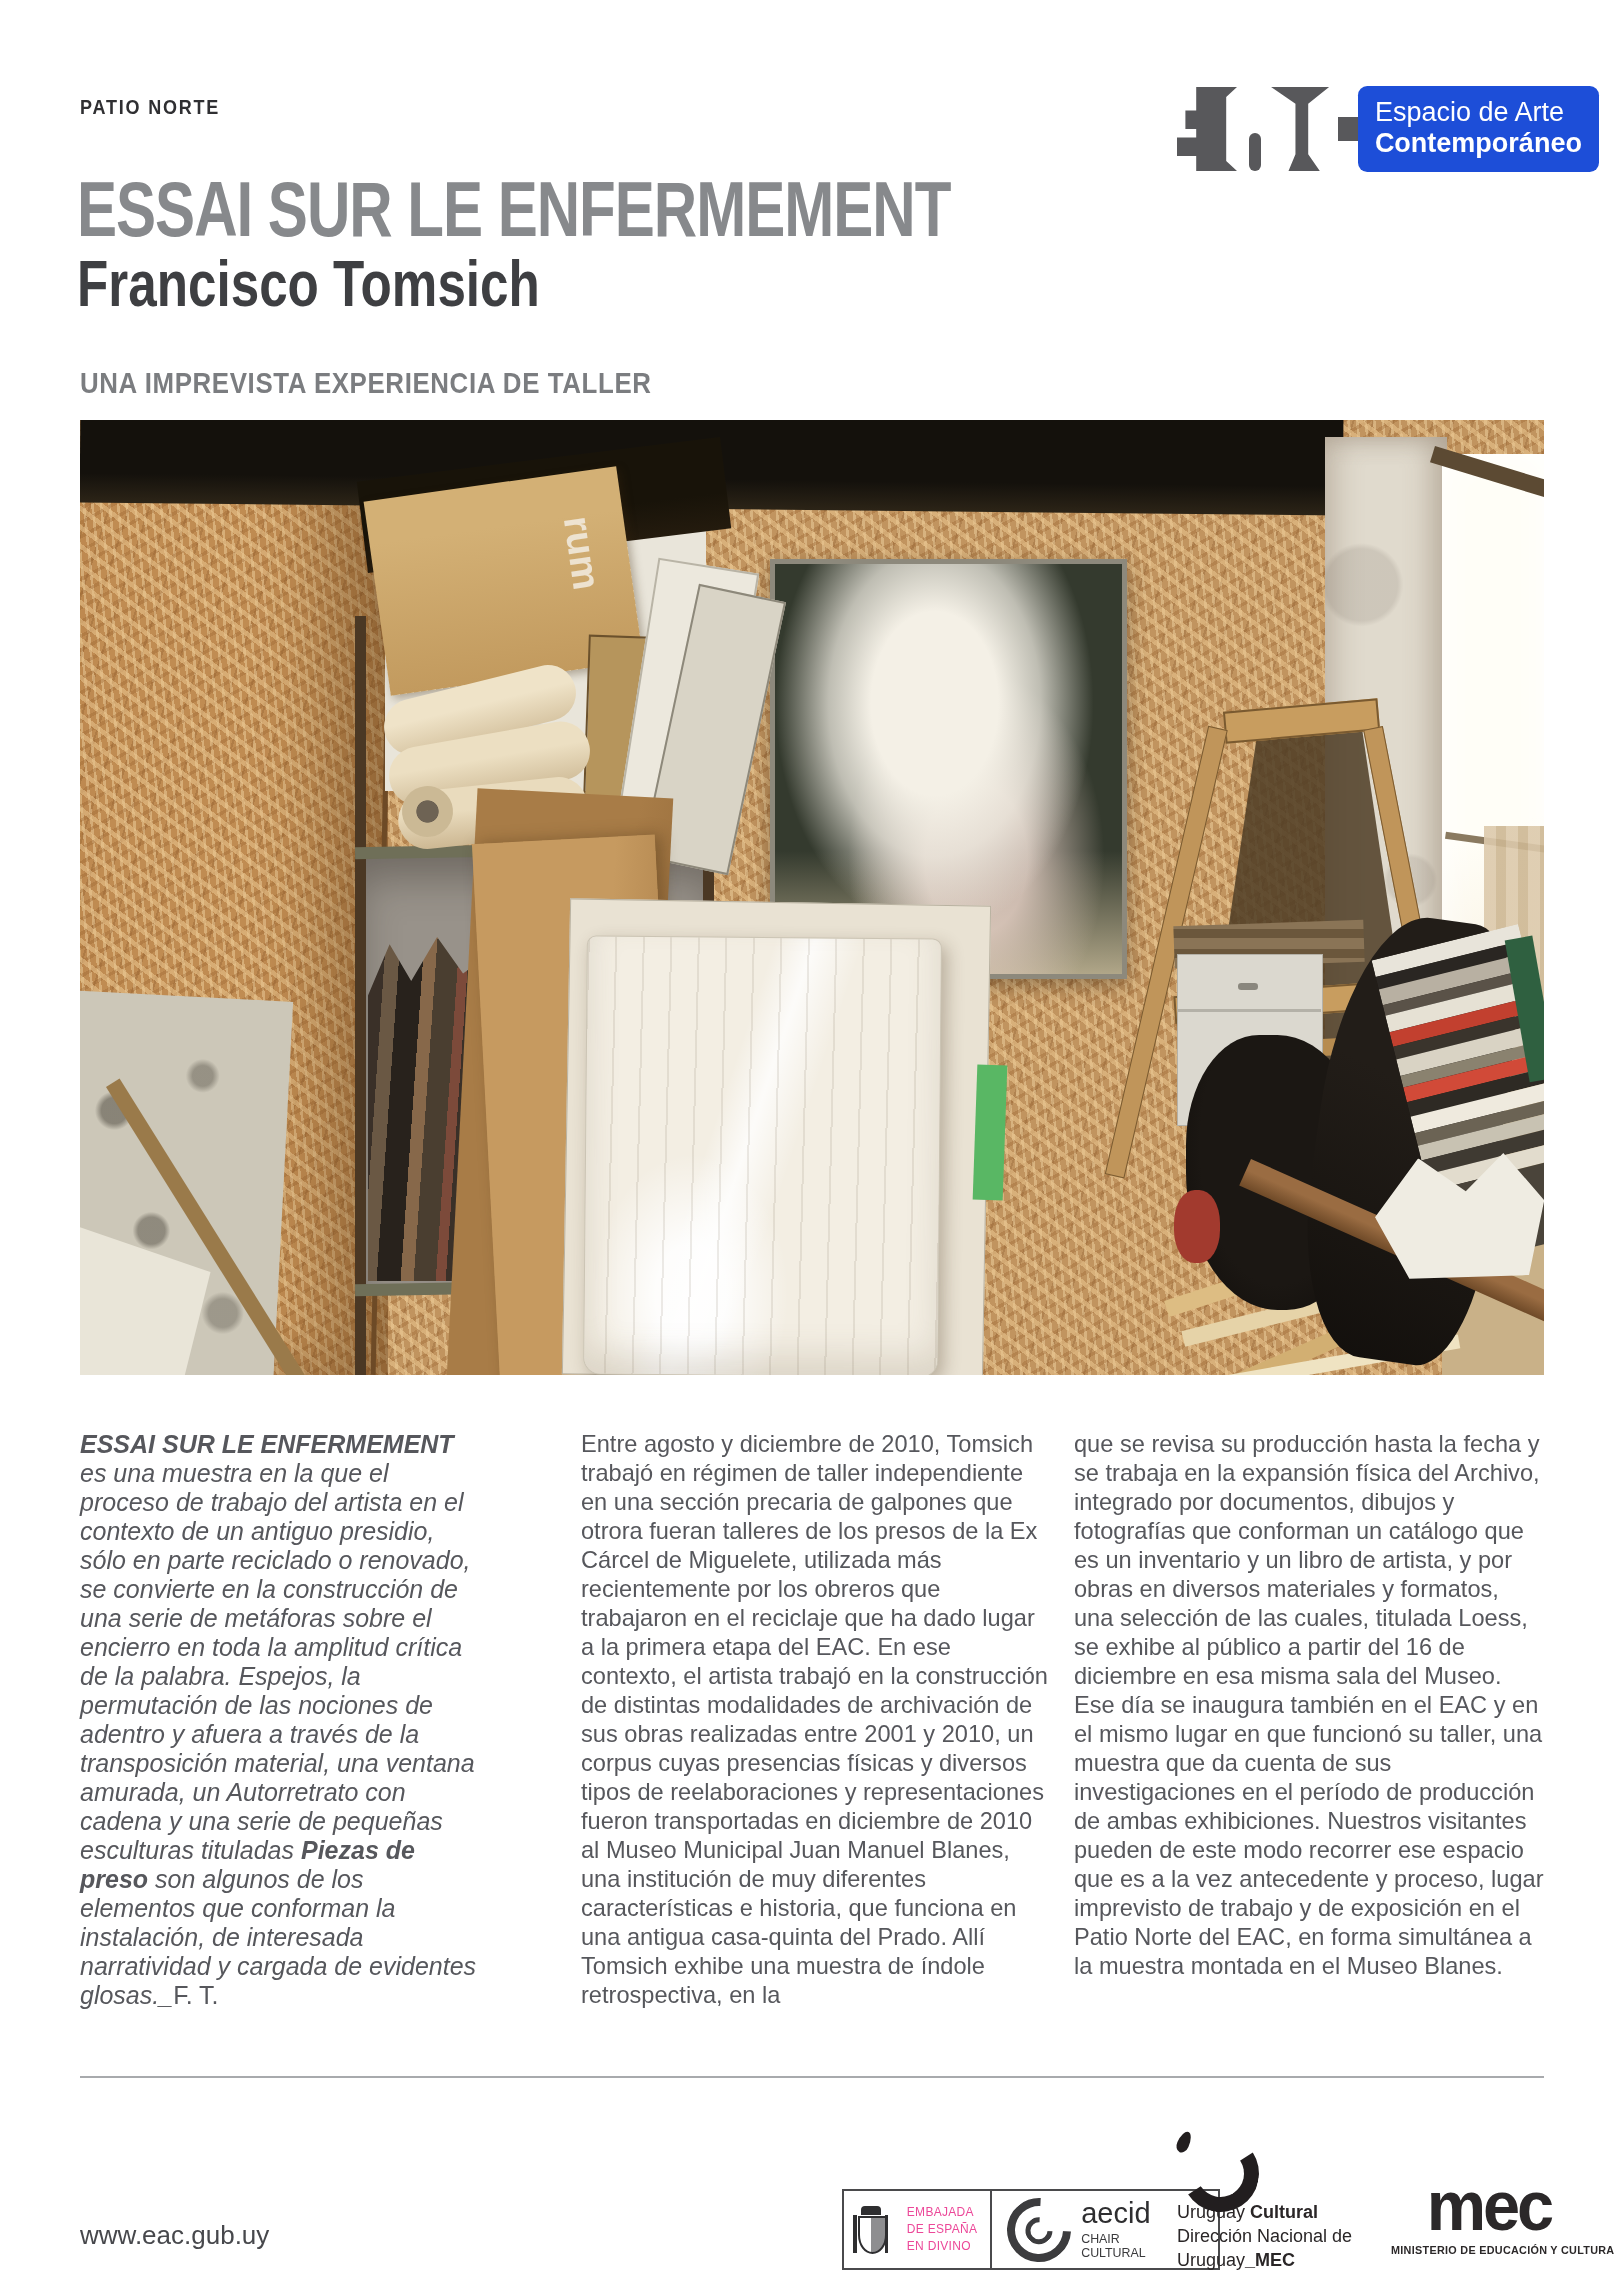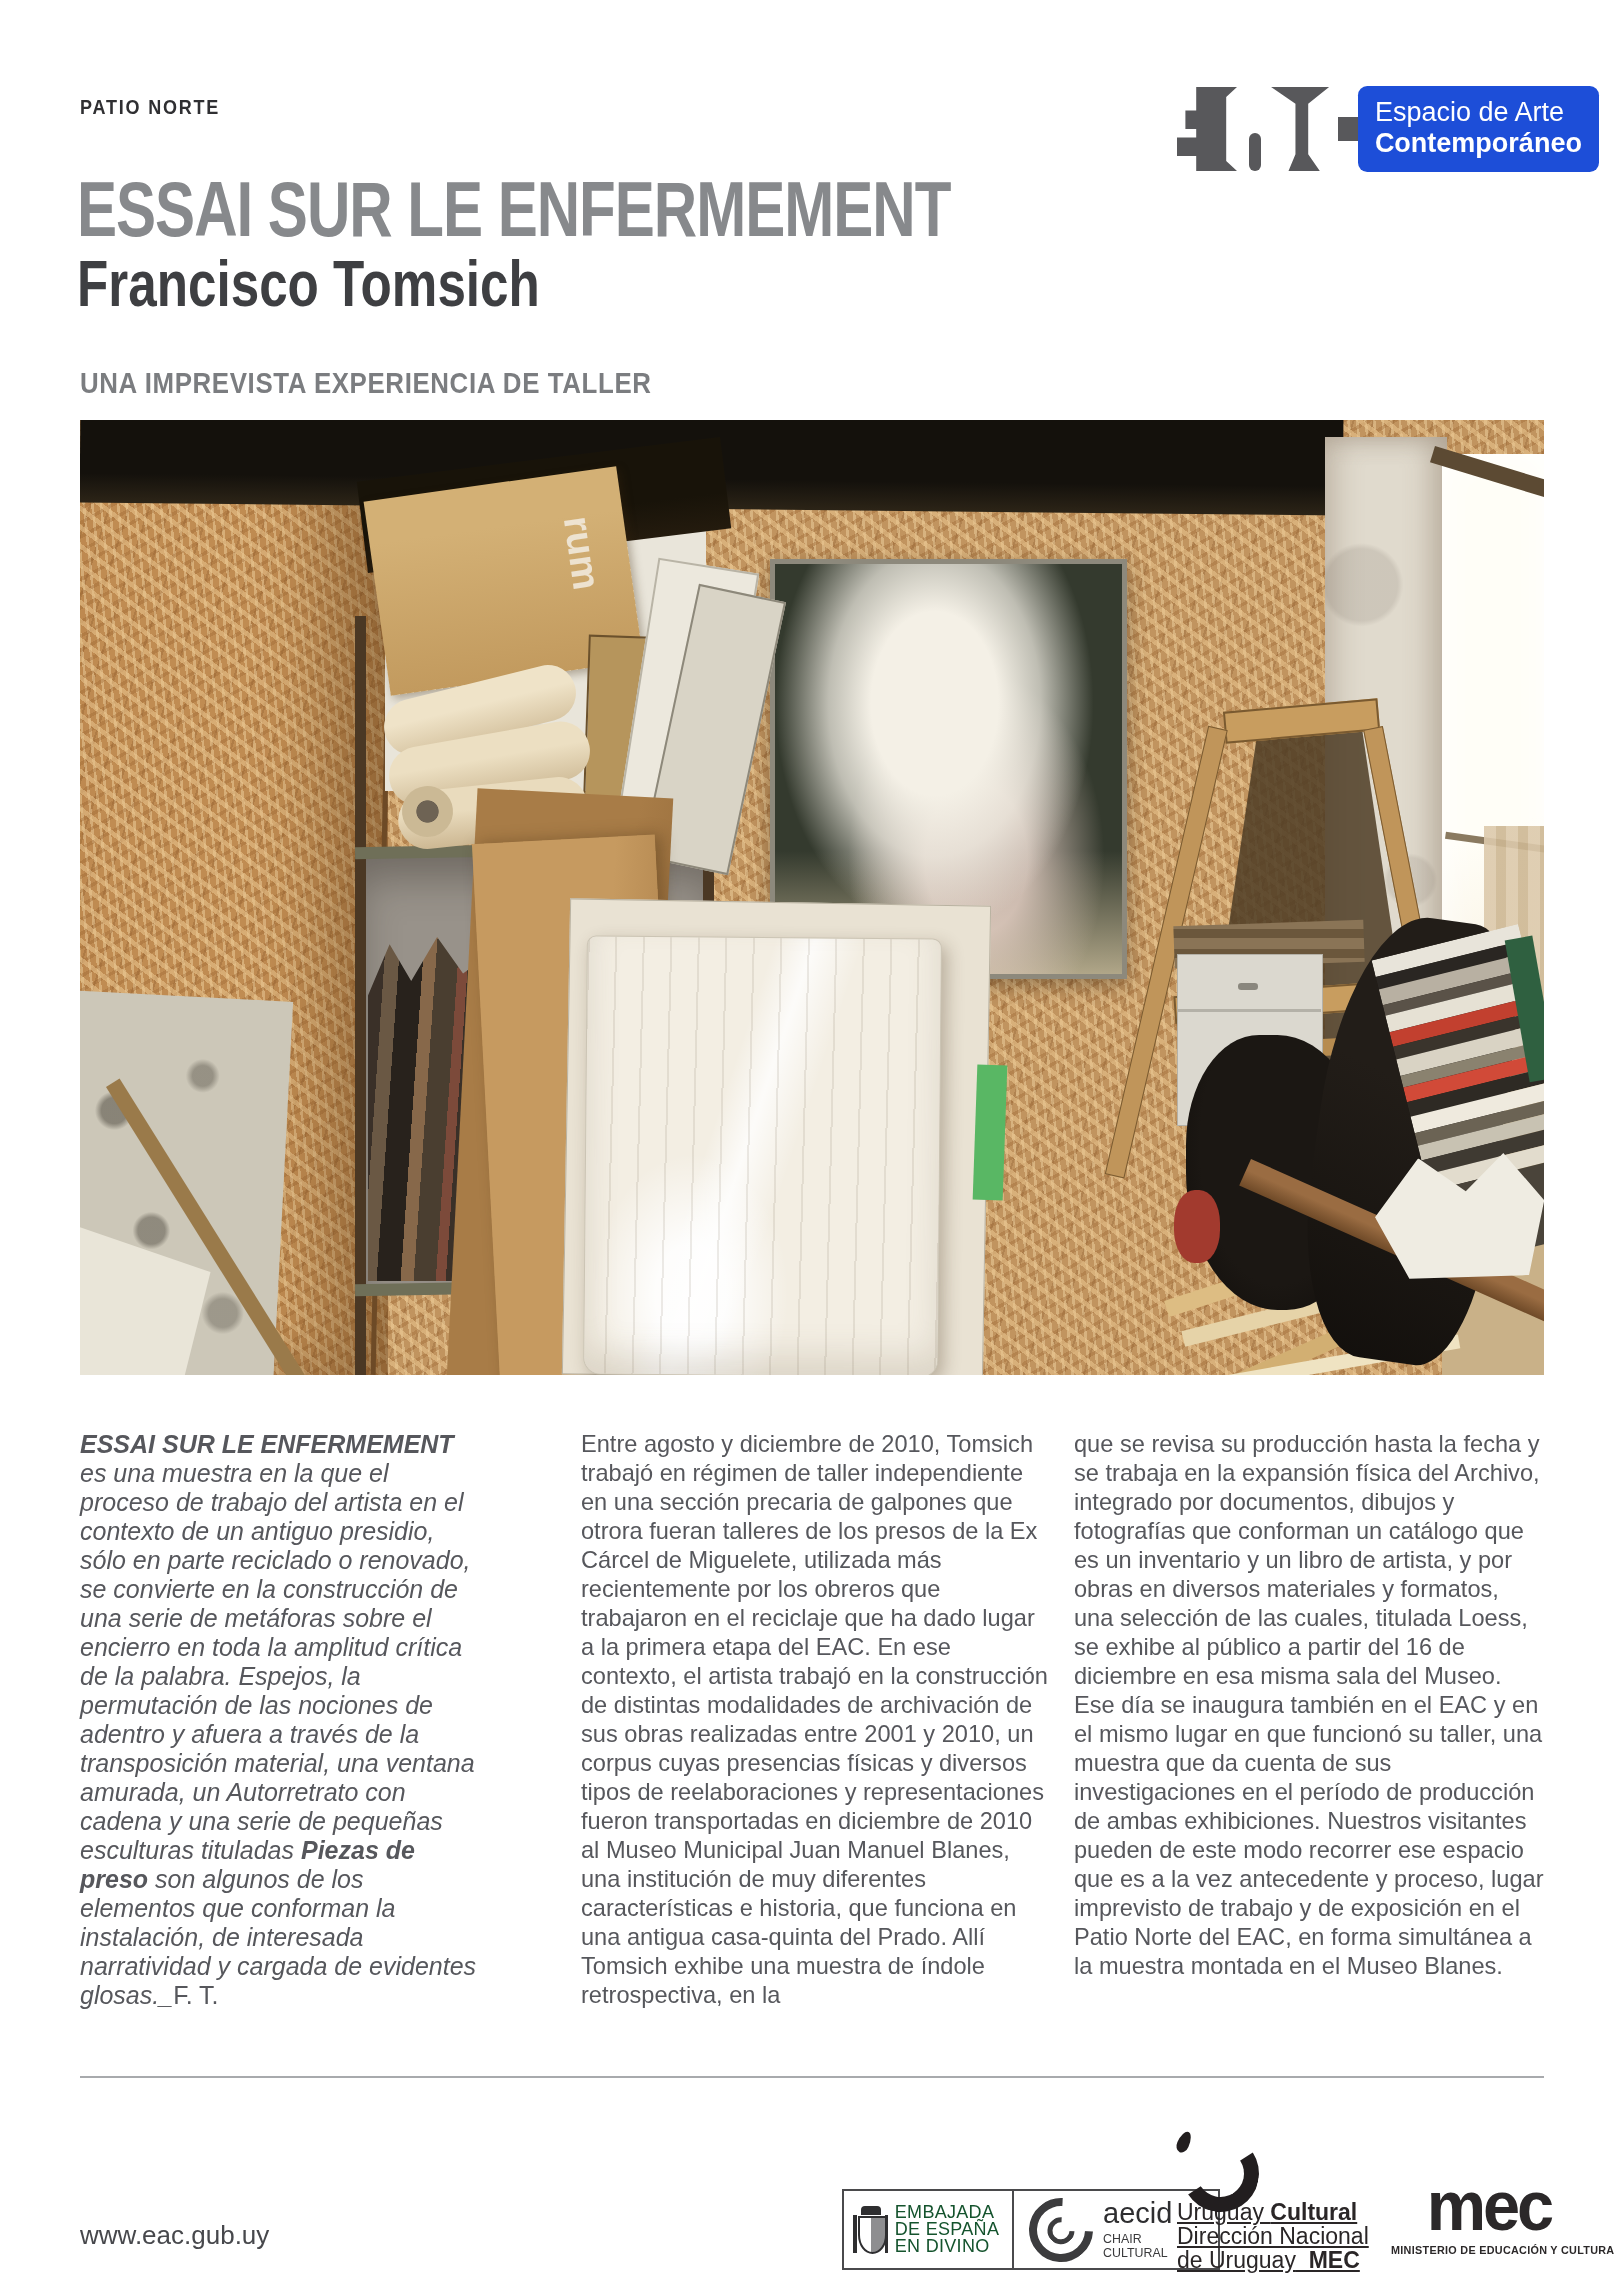--- a/index.html
+++ b/index.html
@@ -56,36 +56,36 @@
 
   
   .site{left:80px;top:2220px;font-size:26px;color:#47484c;}
   .emb-box{left:842px;top:2189px;width:374px;height:77px;border:2px solid #4a4a4c;display:flex;align-items:center;background:#fff;}
   .coa{width:30px;height:48px;margin-left:11.8px;position:relative;}
   .coa .crown{position:absolute;left:5.2px;top:0;width:19.6px;height:9.2px;background:#2e2e30;border-radius:3.9px 3.9px 0 0;}
   .coa .shield{position:absolute;left:2.6px;top:10.5px;width:25px;height:34px;border:2.6px solid #2e2e30;border-radius:0 0 50% 50%;
        background:linear-gradient(90deg,#fff 0 45%,#8e8e90 45% 100%);}
   .coa .pil-l,.coa .pil-r{position:absolute;top:9.2px;width:3.9px;height:38px;background:#2e2e30;}
   .coa .pil-l{left:-2.6px;} .coa .pil-r{right:-2.6px;}
-  .emb-text{font-size:18px;line-height:17px;color:#14532d;margin-left:9px;letter-spacing:0.3px;}
+  .emb-text{font-size:12px;line-height:17px;color:#ec4899;margin-left:21px;letter-spacing:0.3px;}
   .emb-div{width:2px;height:77px;background:#4a4a4c;margin-left:13px;}
   .aecid-c{width:48px;height:48px;border:8.5px solid #3c3c3e;border-radius:50%;border-top-color:transparent;
        transform:rotate(48deg);margin-left:14.4px;display:flex;align-items:center;justify-content:center;}
   .aecid-ci{width:17px;height:17px;border:5.9px solid #3c3c3e;border-radius:50%;border-top-color:transparent;}
   .aecid-t{margin-left:10.5px;}
   .aecid-name{font-size:29px;font-weight:400;color:#2e2e30;line-height:29px;}
   .aecid-sub{font-size:12.4px;color:#3a3a3c;line-height:14.4px;margin-top:3.9px;}
 
   .uc{left:1177px;top:2131px;width:216px;}
   .uc-mark{position:relative;width:65px;height:56px;}
   .uc-smile{position:absolute;left:5.2px;top:3.9px;width:47px;height:47px;border-radius:50%;
        border:15.7px solid transparent;border-bottom-color:#221e1f;border-right-color:#221e1f;transform:rotate(12deg);}
   .uc-drop{position:absolute;left:1.3px;top:0;width:11.8px;height:22px;background:#221e1f;
        border-radius:50% 50% 50% 50%/62% 62% 38% 38%;transform:rotate(24deg);}
-  .uc-text{margin-top:14.4px;font-size:23px;line-height:23.6px;color:#2a2627;text-decoration:underline;}
+  .uc-text{margin-top:14.4px;font-size:18px;line-height:23.6px;color:#2a2627;}
   .uc-text b{font-weight:700;}
 
   .mec{left:1391px;top:2174px;width:196px;text-align:center;}
   .mec-name{font-size:71px;line-height:63px;font-weight:700;color:#2b2829;letter-spacing:-3.3px;
        transform:scaleX(.94);transform-origin:center top;}
   .mec-sub{margin-top:6.5px;font-size:10.8px;font-weight:700;color:#2b2829;letter-spacing:0.3px;white-space:nowrap;}
 </style>
 </head>
 <body>
 

